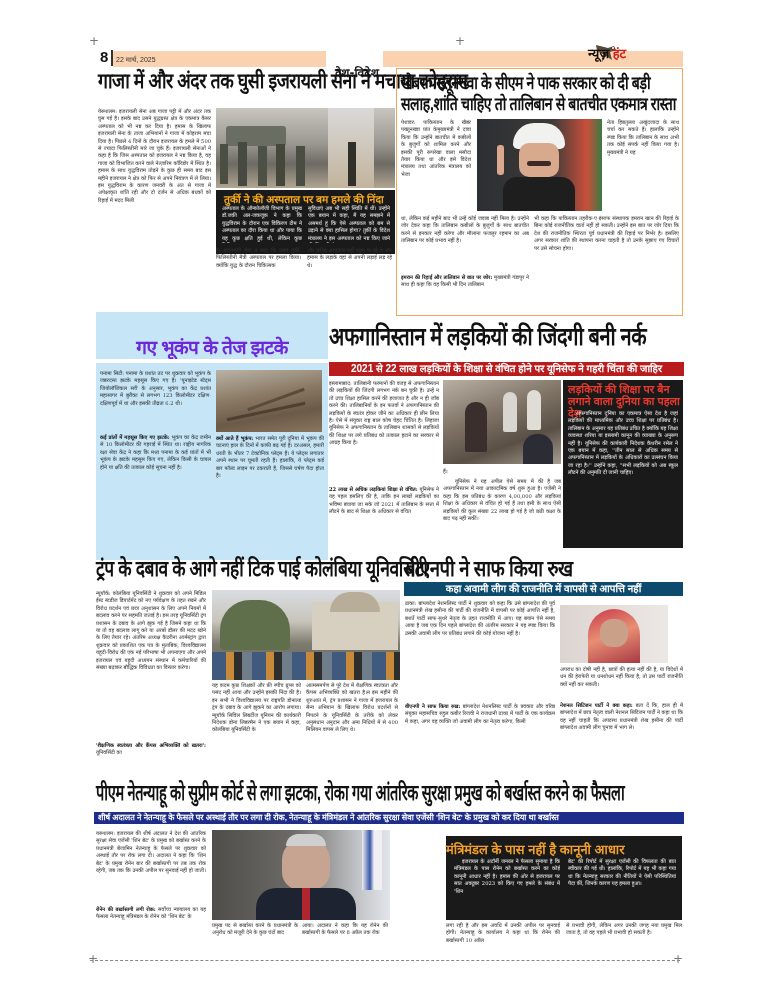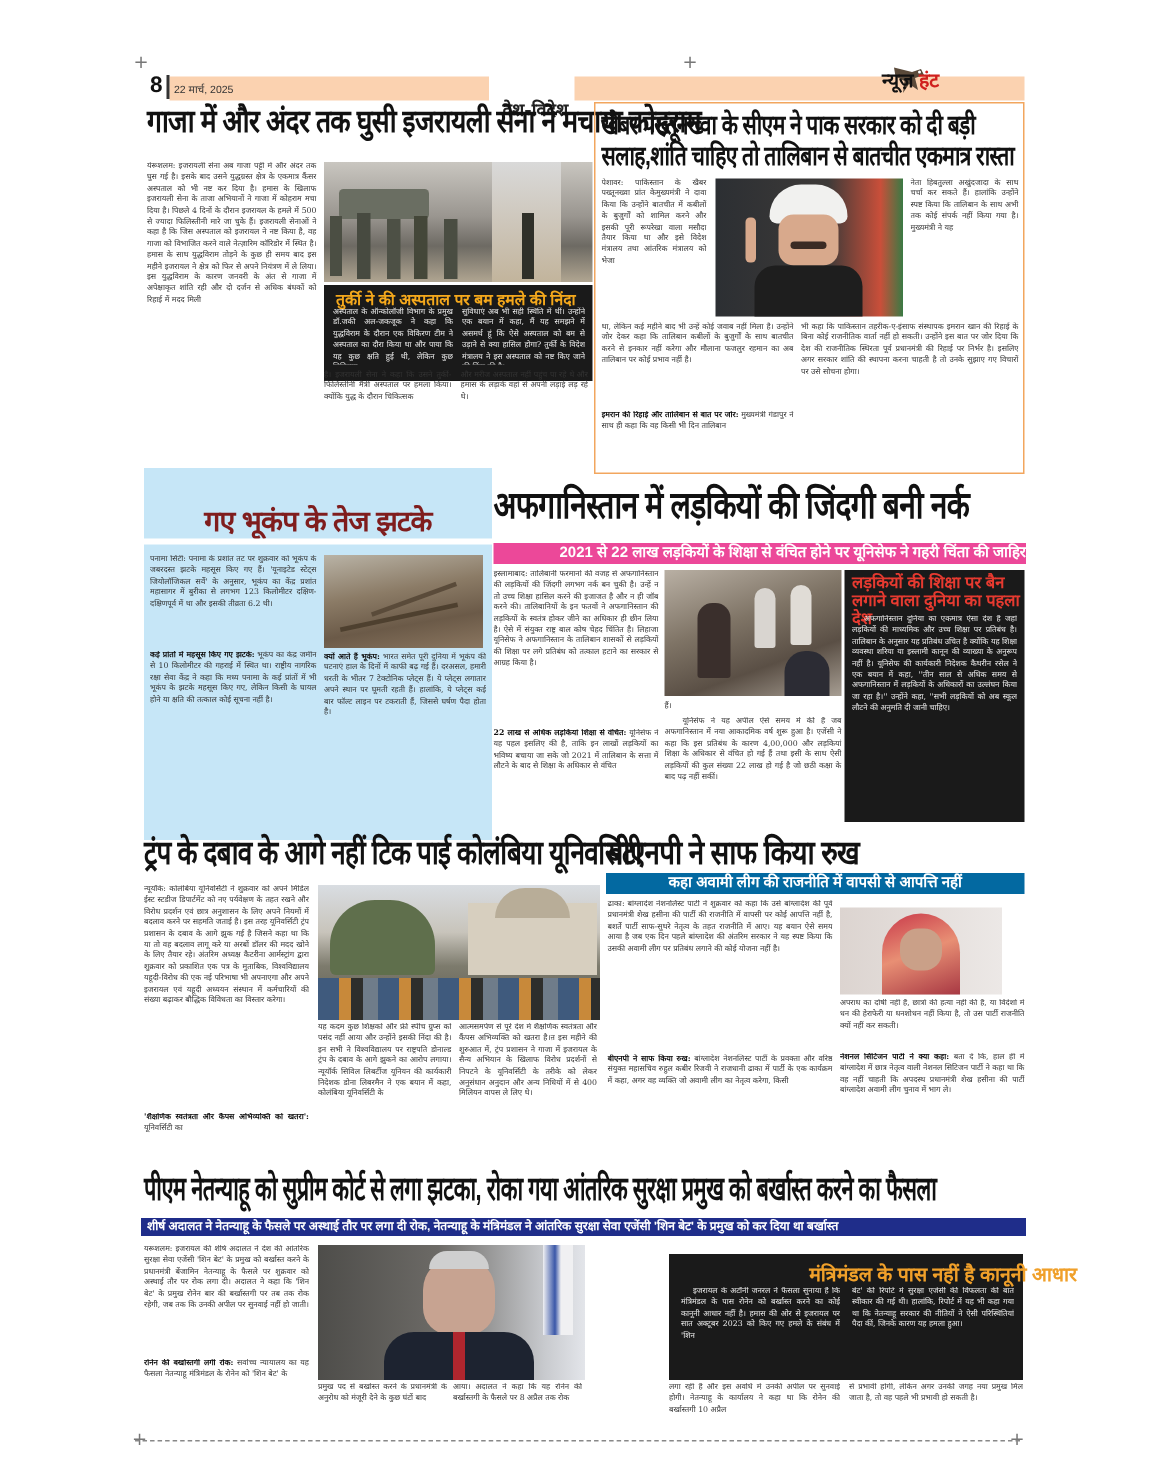--- a/index.html
+++ b/index.html
@@ -80,34 +80,34 @@
     <div class="abs" style="left:26px;top:58px;width:72px;height:40px;background:#1e1e1e;border-radius:14px 14px 0 0"></div>
     <div class="abs" style="left:20px;top:26px;width:7px;height:30px;background:#d8a98c;border-radius:3px"></div>
   </div>
   <div class="abs txt" style="left:210px;top:50px;width:72px;height:92px;overflow:hidden">नेता हिबतुल्ला अखुंदजादा के साथ चर्चा कर सकते हैं। हालांकि उन्होंने स्पष्ट किया कि तालिबान के साथ अभी तक कोई संपर्क नहीं किया गया है। मुख्यमंत्री ने यह</div>
   <div class="abs txt" style="left:4px;top:146px;width:128px;height:58px;overflow:hidden">था, लेकिन कई महीने बाद भी उन्हें कोई जवाब नहीं मिला है। उन्होंने जोर देकर कहा कि तालिबान कबीलों के बुजुर्गों के साथ बातचीत करने से इनकार नहीं करेगा और मौलाना फजलुर रहमान का अब तालिबान पर कोई प्रभाव नहीं है।</div>
   <div class="abs txt" style="left:4px;top:205px;width:128px;height:30px;overflow:hidden"><b>इमरान की रिहाई और तालिबान से बात पर जोर:</b> <span>मुख्यमंत्री गंडापुर ने साथ ही कहा कि वह किसी भी दिन तालिबान</span></div>
   <div class="abs txt" style="left:137px;top:146px;width:145px;height:92px;overflow:hidden">भी कहा कि पाकिस्तान तहरीक-ए-इंसाफ संस्थापक इमरान खान की रिहाई के बिना कोई राजनीतिक वार्ता नहीं हो सकती। उन्होंने इस बात पर जोर दिया कि देश की राजनीतिक स्थिरता पूर्व प्रधानमंत्री की रिहाई पर निर्भर है। इसलिए अगर सरकार शांति की स्थापना करना चाहती है तो उनके सुझाए गए विचारों पर उसे सोचना होगा।</div>
 </article>
 
 <article class="abs" style="left:96px;top:312px;width:232px;height:248px;background:#c6e6f7">
-  <div class="abs h1" style="left:0;top:22px;width:232px;text-align:center;font-size:19px;color:#7f1d1d">गए भूकंप के तेज झटके</div>
+  <div class="abs h1" style="left:0;top:22px;width:232px;text-align:center;font-size:19px;color:#6d28d9">गए भूकंप के तेज झटके</div>
   <div class="abs" style="left:0;top:47px;width:232px;height:4px;background:#fff"></div>
   <div class="abs txt" style="left:4px;top:58px;width:111px;height:62px;overflow:hidden">पनामा सिटी: पनामा के प्रशांत तट पर शुक्रवार को भूकंप के जबरदस्त झटके महसूस किए गए हैं। 'यूनाइटेड स्टेट्स जियोलॉजिकल सर्वे' के अनुसार, भूकंप का केंद्र प्रशांत महासागर में बुरीका से लगभग 123 किलोमीटर दक्षिण-दक्षिणपूर्व में था और इसकी तीव्रता 6.2 थी।</div>
   <div class="abs txt" style="left:4px;top:122px;width:111px;height:76px;overflow:hidden"><b>कई प्रांतों में महसूस किए गए झटके:</b> <span>भूकंप का केंद्र जमीन से 10 किलोमीटर की गहराई में स्थित था। राष्ट्रीय नागरिक रक्षा सेवा केंद्र ने कहा कि मध्य पनामा के कई प्रांतों में भी भूकंप के झटके महसूस किए गए, लेकिन किसी के घायल होने या क्षति की तत्काल कोई सूचना नहीं है।</span></div>
   <div class="photo" style="left:120px;top:58px;width:106px;height:62px;background:linear-gradient(170deg,#b9b3a6 0%,#8b7b66 40%,#6b5a48 70%,#8a7660 100%)">
     <div class="abs" style="left:30px;top:28px;width:60px;height:3px;background:#5a4b3a;transform:rotate(-20deg)"></div>
     <div class="abs" style="left:10px;top:40px;width:80px;height:3px;background:#4e402f;transform:rotate(-12deg)"></div>
   </div>
   <div class="abs txt" style="left:120px;top:123px;width:108px;height:78px;overflow:hidden"><b>क्यों आते हैं भूकंप:</b> <span>भारत समेत पूरी दुनिया में भूकंप की घटनाएं हाल के दिनों में काफी बढ़ गई हैं। दरअसल, हमारी धरती के भीतर 7 टेक्टोनिक प्लेट्स हैं। ये प्लेट्स लगातार अपने स्थान पर घूमती रहती हैं। हालांकि, ये प्लेट्स कई बार फॉल्ट लाइन पर टकराती हैं, जिससे घर्षण पैदा होता है।</span></div>
 </article>
 
 <article>
   <div class="abs h1" style="left:329px;top:318px;font-size:25px;white-space:nowrap;transform:scaleX(0.8)">अफगानिस्तान में लड़कियों की जिंदगी बनी नर्क</div>
-  <div class="abs" style="left:329px;top:362px;width:355px;height:14px;background:#ec4899;color:#fff;font:bold 10px 'Liberation Sans',sans-serif;line-height:14px;text-align:right;white-space:nowrap;overflow:hidden">2021 से 22 लाख लड़कियों के शिक्षा से वंचित होने पर यूनिसेफ ने गहरी चिंता की जाहिर</div>
+  <div class="abs" style="left:329px;top:362px;width:355px;height:14px;background:#b91c1c;color:#fff;font:bold 10px 'Liberation Sans',sans-serif;line-height:14px;text-align:center;white-space:nowrap;overflow:hidden">2021 से 22 लाख लड़कियों के शिक्षा से वंचित होने पर यूनिसेफ ने गहरी चिंता की जाहिर</div>
   <div class="abs txt" style="left:329px;top:380px;width:110px;height:104px;overflow:hidden">इस्लामाबाद: तालिबानी फरमानों की वजह से अफगानिस्तान की लड़कियों की जिंदगी लगभग नर्क बन चुकी है। उन्हें न तो उच्च शिक्षा हासिल करने की इजाजत है और न ही जॉब करने की। तालिबानियों के इन फतवों ने अफगानिस्तान की लड़कियों के स्वतंत्र होकर जीने का अधिकार ही छीन लिया है। ऐसे में संयुक्त राष्ट्र बाल कोष चेहद चिंतित है। लिहाजा यूनिसेफ ने अफगानिस्तान के तालिबान शासकों से लड़कियों की शिक्षा पर लगे प्रतिबंध को तत्काल हटाने का सरकार से आग्रह किया है।</div>
   <div class="abs txt" style="left:329px;top:486px;width:110px;height:46px;overflow:hidden"><b>22 लाख से अधिक लड़कियां शिक्षा से वंचित:</b> <span>यूनिसेफ ने यह पहल इसलिए की है, ताकि इन लाखों लड़कियों का भविष्य बचाया जा सके जो 2021 में तालिबान के सत्ता में लौटने के बाद से शिक्षा के अधिकार से वंचित</span></div>
   <div class="photo" style="left:443px;top:380px;width:118px;height:84px;background:linear-gradient(160deg,#b9b0a4 0%,#7f7466 40%,#5a4f45 70%,#a79e93 100%)">
     <div class="abs" style="left:22px;top:22px;width:22px;height:50px;background:#3a2f2c;border-radius:10px 10px 2px 2px"></div>
     <div class="abs" style="left:60px;top:12px;width:14px;height:40px;background:#d9d5d0;border-radius:7px 7px 2px 2px"></div>
     <div class="abs" style="left:84px;top:10px;width:14px;height:40px;background:#e0dcd6;border-radius:7px 7px 2px 2px"></div>
     <div class="abs" style="left:80px;top:54px;width:30px;height:30px;background:#2c2c34;border-radius:14px 14px 0 0"></div>
   </div>
   <div class="abs txt" style="left:443px;top:468px;width:118px;height:8px">हैं।</div>
   <div class="abs txt" style="left:443px;top:478px;width:118px;height:56px;overflow:hidden;text-indent:12px">यूनिसेफ ने यह अपील ऐसे समय में की है जब अफगानिस्तान में नया आकादमिक वर्ष शुरू हुआ है। एजेंसी ने कहा कि इस प्रतिबंध के कारण 4,00,000 और लड़कियां शिक्षा के अधिकार से वंचित हो गई हैं तथा इसी के साथ ऐसी लड़कियों की कुल संख्या 22 लाख हो गई है जो छठी कक्षा के बाद पढ़ नहीं सकीं।</div>
@@ -126,21 +126,21 @@
     <div class="abs" style="left:100px;top:12px;width:86px;height:48px;background:#d7cfbf"></div>
     <div class="abs" style="left:118px;top:2px;width:50px;height:20px;background:#b8ad98;border-radius:25px 25px 0 0"></div>
     <div class="abs" style="left:0;top:62px;width:188px;height:28px;background:repeating-linear-gradient(90deg,#3f5a7d 0 14px,#c8893a 14px 22px,#2e2e2c 22px 30px,#6f7c8a 30px 40px)"></div>
   </div>
   <div class="abs txt" style="left:212px;top:682px;width:89px;height:82px;overflow:hidden">यह कदम कुछ शिक्षकों और फ्री स्पीच ग्रुप्स को पसंद नहीं आया और उन्होंने इसकी निंदा की है। इन सभी ने विश्वविद्यालय पर राष्ट्रपति डोनाल्ड ट्रंप के दबाव के आगे झुकने का आरोप लगाया। न्यूयॉर्क सिविल लिबर्टीज यूनियन की कार्यकारी निदेशक डोना लिबरमैन ने एक बयान में कहा, कोलंबिया यूनिवर्सिटी के</div>
   <div class="abs txt" style="left:306px;top:682px;width:92px;height:82px;overflow:hidden">आत्मसमर्पण से पूरे देश में शैक्षणिक स्वतंत्रता और कैंपस अभिव्यक्ति को खतरा है।ऩ इस महीने की शुरुआत में, ट्रंप प्रशासन ने गाजा में इजरायल के सैन्य अभियान के खिलाफ विरोध प्रदर्शनों से निपटने के यूनिवर्सिटी के तरीके को लेकर अनुसंधान अनुदान और अन्य निधियों में से 400 मिलियन वापस ले लिए थे।</div>
 </article>
 
 <article>
   <div class="abs h1" style="left:405px;top:552px;font-size:22px;white-space:nowrap;transform:scaleX(0.84)">बीएनपी ने साफ किया रुख</div>
-  <div class="abs" style="left:404px;top:582px;width:279px;height:14px;background:#0369a1;color:#fff;font:bold 10px 'Liberation Sans',sans-serif;line-height:14px;text-align:center;white-space:nowrap;overflow:hidden">कहा अवामी लीग की राजनीति में वापसी से आपत्ति नहीं</div>
+  <div class="abs" style="left:404px;top:582px;width:279px;height:14px;background:#0c4a6e;color:#fff;font:bold 10px 'Liberation Sans',sans-serif;line-height:14px;text-align:center;white-space:nowrap;overflow:hidden">कहा अवामी लीग की राजनीति में वापसी से आपत्ति नहीं</div>
   <div class="abs txt" style="left:405px;top:600px;width:150px;height:100px;overflow:hidden">ढाका: बांग्लादेश नेशनलिस्ट पार्टी ने शुक्रवार को कहा कि उसे बांग्लादेश की पूर्व प्रधानमंत्री शेख हसीना की पार्टी की राजनीति में वापसी पर कोई आपत्ति नहीं है, बशर्ते पार्टी साफ-सुथरे नेतृत्व के तहत राजनीति में आए। यह बयान ऐसे समय आया है जब एक दिन पहले बांग्लादेश की अंतरिम सरकार ने यह स्पष्ट किया कि उसकी अवामी लीग पर प्रतिबंध लगाने की कोई योजना नहीं है।</div>
   <div class="abs txt" style="left:405px;top:703px;width:150px;height:62px;overflow:hidden"><b>बीएनपी ने साफ किया रुख:</b> <span>बांग्लादेश नेशनलिस्ट पार्टी के प्रवक्ता और वरिष्ठ संयुक्त महासचिव रुहुल कबीर रिजवी ने राजधानी ढाका में पार्टी के एक कार्यक्रम में कहा, अगर वह व्यक्ति जो अवामी लीग का नेतृत्व करेगा, किसी</span></div>
   <div class="photo" style="left:560px;top:605px;width:108px;height:58px;background:linear-gradient(90deg,#dcd4d0,#ece8e6)">
     <div class="abs" style="left:28px;top:4px;width:52px;height:58px;background:linear-gradient(160deg,#c9394a 0%,#e88f74 45%,#a12f3e 100%);border-radius:26px 26px 0 0"></div>
     <div class="abs" style="left:40px;top:14px;width:28px;height:28px;background:#caa088;border-radius:12px"></div>
   </div>
   <div class="abs txt" style="left:560px;top:666px;width:123px;height:34px;overflow:hidden">अपराध का दोषी नहीं है, छात्रों की हत्या नहीं की है, या विदेशों में धन की हेराफेरी या धनशोधन नहीं किया है, तो उस पार्टी राजनीति क्यों नहीं कर सकती।</div>
   <div class="abs txt" style="left:560px;top:702px;width:123px;height:62px;overflow:hidden"><b>नेशनल सिटिजन पार्टी ने क्या कहा:</b> <span>बता दें कि, हाल ही में बांग्लादेश में छात्र नेतृत्व वाली नेशनल सिटिजन पार्टी ने कहा था कि वह नहीं चाहती कि अपदस्थ प्रधानमंत्री शेख हसीना की पार्टी बांग्लादेश अवामी लीग चुनाव में भाग ले।</span></div>
 </article>
 
@@ -152,21 +152,21 @@
   <div class="photo" style="left:212px;top:830px;width:178px;height:90px;background:linear-gradient(90deg,#4e4d4a 0%,#6c6a66 45%,#c8cace 85%,#e3e5ea 100%)">
     <div class="abs" style="left:70px;top:8px;width:48px;height:52px;background:#c7a391;border-radius:22px 22px 18px 18px"></div>
     <div class="abs" style="left:74px;top:4px;width:40px;height:12px;background:#cfcfcf;border-radius:20px 20px 0 0"></div>
     <div class="abs" style="left:44px;top:58px;width:100px;height:34px;background:#1d2330;border-radius:20px 20px 0 0"></div>
     <div class="abs" style="left:90px;top:58px;width:8px;height:32px;background:#b0262e"></div>
     <div class="abs" style="left:150px;top:0;width:20px;height:60px;background:linear-gradient(90deg,#f0f0f2,#3a57a8 40%,#f0f0f2 60%)"></div>
   </div>
   <div class="abs txt" style="left:212px;top:922px;width:86px;height:34px;overflow:hidden">प्रमुख पद से बर्खास्त करने के प्रधानमंत्री के अनुरोध को मंजूरी देने के कुछ घंटों बाद</div>
   <div class="abs txt" style="left:302px;top:922px;width:86px;height:34px;overflow:hidden">आया। अदालत ने कहा कि यह रोनेन की बर्खास्तगी के फैसले पर 8 अप्रैल तक रोक</div>
   <div class="blk" style="left:446px;top:836px;width:236px;height:84px">
-    <div class="abs ttl-o" style="left:0;top:4px;width:272px;text-align:right;font-size:13px;color:#f0a02a">मंत्रिमंडल के पास नहीं है कानूनी आधार</div>
+    <div class="abs ttl-o" style="left:0;top:4px;width:272px;text-align:left;font-size:13px;color:#f0a02a">मंत्रिमंडल के पास नहीं है कानूनी आधार</div>
     <div class="abs wtxt" style="left:8px;top:22px;width:106px;height:60px;overflow:hidden;text-indent:8px">इजरायल के अटॉर्नी जनरल ने फैसला सुनाया है कि मंत्रिमंडल के पास रोनेन को बर्खास्त करने का कोई कानूनी आधार नहीं है। हमास की ओर से इजरायल पर सात अक्टूबर 2023 को किए गए हमले के संबंध में 'शिन</div>
     <div class="abs wtxt" style="left:122px;top:22px;width:108px;height:60px;overflow:hidden">बेट' की रिपोर्ट में सुरक्षा एजेंसी की विफलता की बात स्वीकार की गई थी। हालांकि, रिपोर्ट में यह भी कहा गया था कि नेतन्याहू सरकार की नीतियों ने ऐसी परिस्थितियां पैदा कीं, जिनके कारण यह हमला हुआ।</div>
   </div>
   <div class="abs txt" style="left:446px;top:922px;width:114px;height:34px;overflow:hidden">लगा रही है और इस अवधि में उनकी अपील पर सुनवाई होगी। नेतन्याहू के कार्यालय ने कहा था कि रोनेन की बर्खास्तगी 10 अप्रैल</div>
   <div class="abs txt" style="left:566px;top:922px;width:116px;height:34px;overflow:hidden">से प्रभावी होगी, लेकिन अगर उनकी जगह नया प्रमुख मिल जाता है, तो वह पहले भी प्रभावी हो सकती है।</div>
 </article>
 
 <div class="dash"></div>
 
 </body></html>

